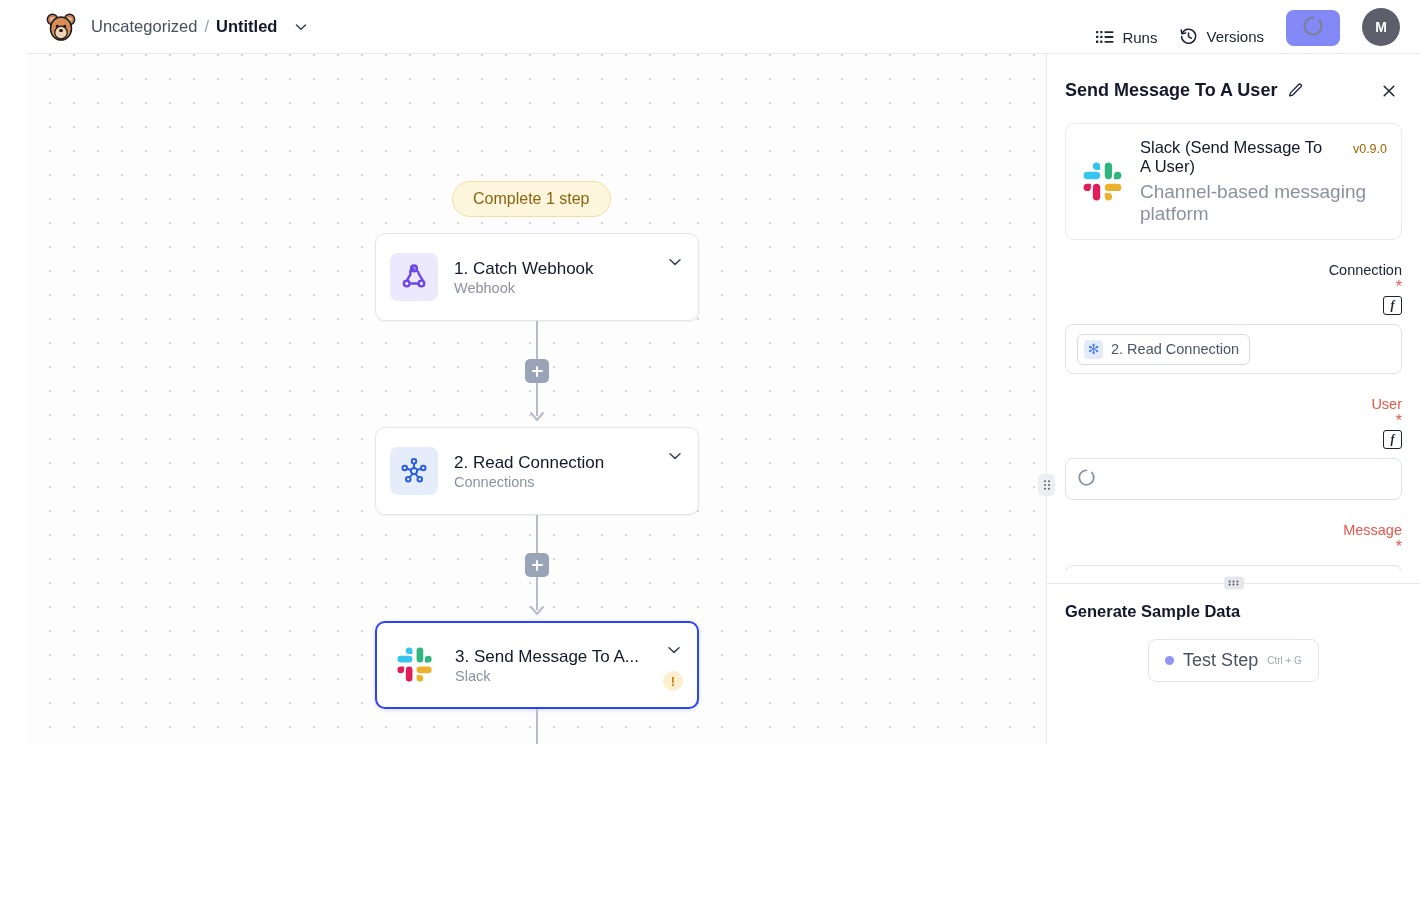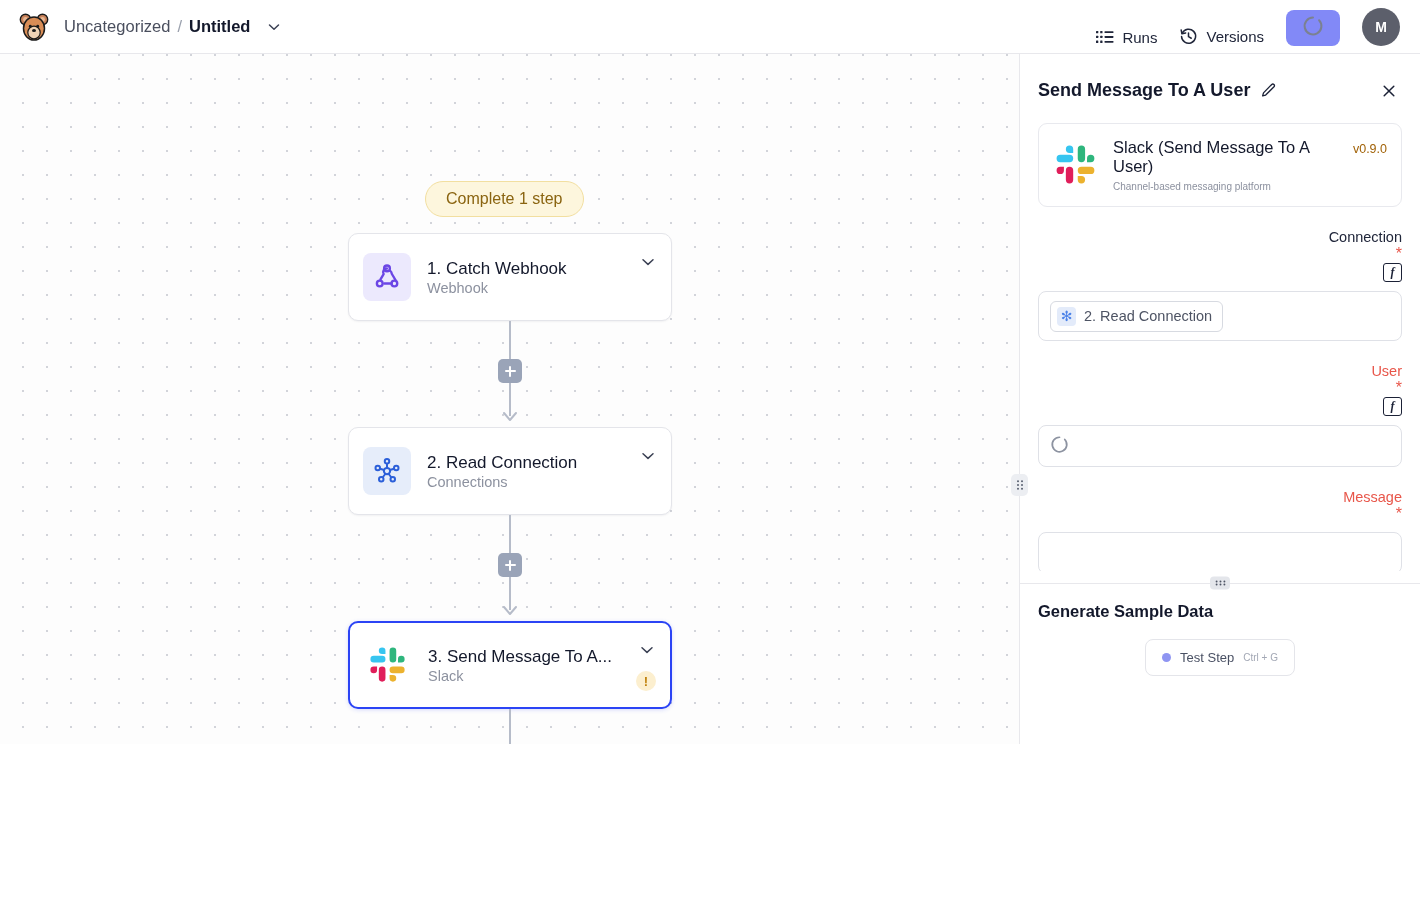--- a/index.html
+++ b/index.html
@@ -3,21 +3,21 @@
 <meta charset="utf-8">
 <style>
   * { box-sizing: border-box; margin: 0; padding: 0; }
   html, body {
     width: 1420px; height: 900px;
     font-family: "Liberation Sans", sans-serif;
     background: #ffffff;
     overflow: hidden;
     color: #1a1f36;
   }
-  #app { position: relative; width: 1420px; height: 744px; display: flex; flex-direction: column; }
+  #app { position: relative; width: 1420px; height: 744px; display: flex; flex-direction: column; padding-left: 27px; }
 
   
   .topbar {
     height: 54px; flex: 0 0 54px;
     border-bottom: 1px solid #e8e8ec;
     display: flex; align-items: center;
     padding: 0 20px 0 18px;
     background: #fff;
     position: relative; z-index: 40;
   }
@@ -148,21 +148,21 @@
 
   .app-card {
     border: 1px solid #e8e9ee; border-radius: 9px;
     display: flex; align-items: center; padding: 14px 14px; margin-top: 8px;
   }
   .app-card-icon { width: 46px; height: 46px; flex: 0 0 46px; margin-right: 14px; display: flex; align-items: center; justify-content: center; }
   .app-card-body { flex: 1 1 auto; min-width: 0; }
   .app-title-row { display: flex; align-items: baseline; }
   .app-title { font-size: 16.5px; color: #13182b; }
   .app-version { font-size: 12.5px; color: #a16207; margin-left: 24px; }
-  .app-desc { font-size: 10px; color: #8c919f; margin-top: 5px; }
+  .app-desc { font-size: 19px; color: #8c919f; margin-top: 5px; }
 
   .field { margin-top: 22px; }
   .field-label-row { display: flex; align-items: flex-end; flex-direction: column; }
   .field-label { font-size: 14.5px; color: #20263a; }
   .field-label.req-err { color: #e8564a; }
   .req-star { color: #e8564a; margin-left: 3px; }
   .fx-btn {
     margin-left: auto; width: 19px; height: 19px;
     border: 1.6px solid #1b2136; border-radius: 3px;
     display: flex; align-items: center; justify-content: center;
@@ -197,21 +197,21 @@
   }
   .panel-bottom { padding: 18px 18px 0 18px; }
   .gen-title { font-size: 16.5px; font-weight: 700; color: #13182b; }
   .test-row { display: flex; justify-content: center; margin-top: 18px; }
   .test-btn {
     display: inline-flex; align-items: center; gap: 9px;
     border: 1px solid #e4e5ea; border-radius: 8px;
     padding: 10px 16px; background: #fff; cursor: pointer;
   }
   .test-dot { width: 9px; height: 9px; border-radius: 50%; background: #8f95f2; }
-  .test-label { font-size: 13px; color: #4a5164; }
+  .test-label { font-size: 18px; color: #4a5164; }
   .test-kbd { font-size: 10px; color: #a3a8b5; }
 </style>
 </head>
 <body>
 
 <div id="app">
 
   <div class="topbar">
     <div class="brand-logo">
       <svg width="32" height="32" viewBox="0 0 32 32">

